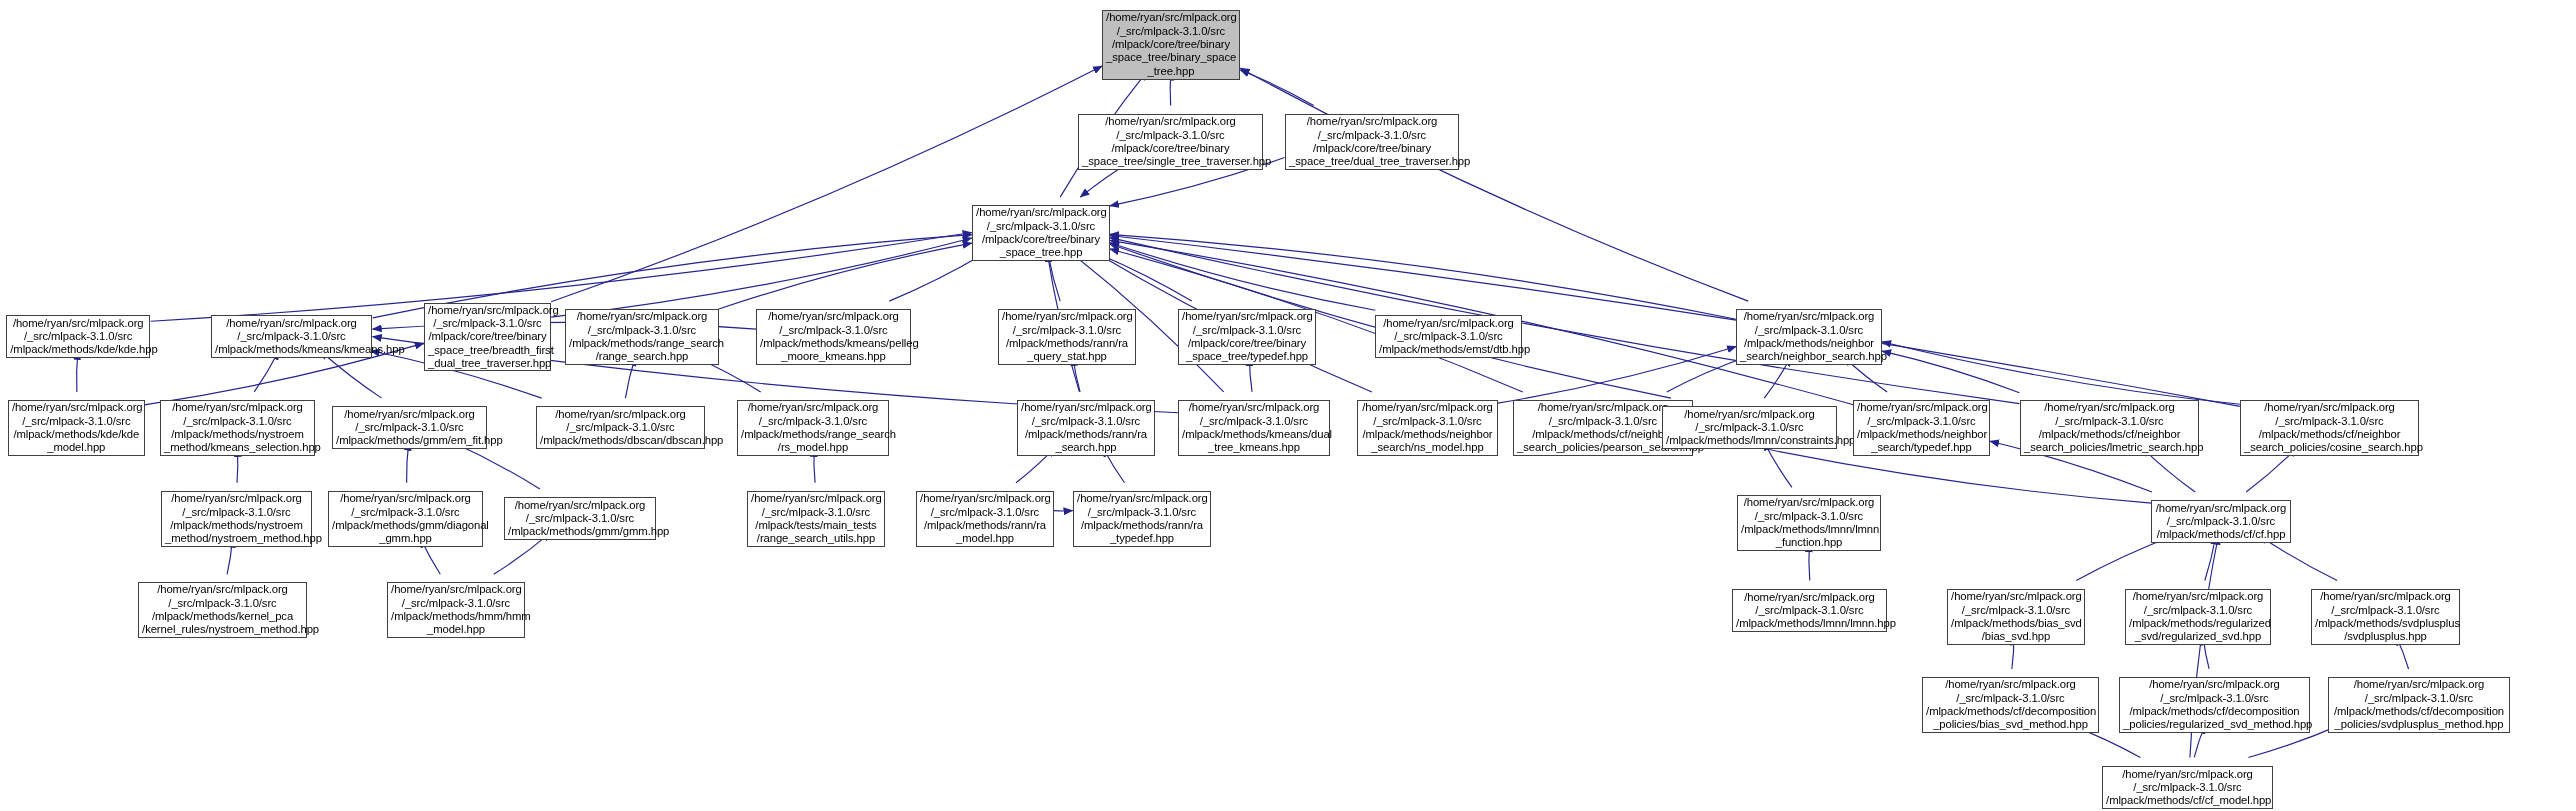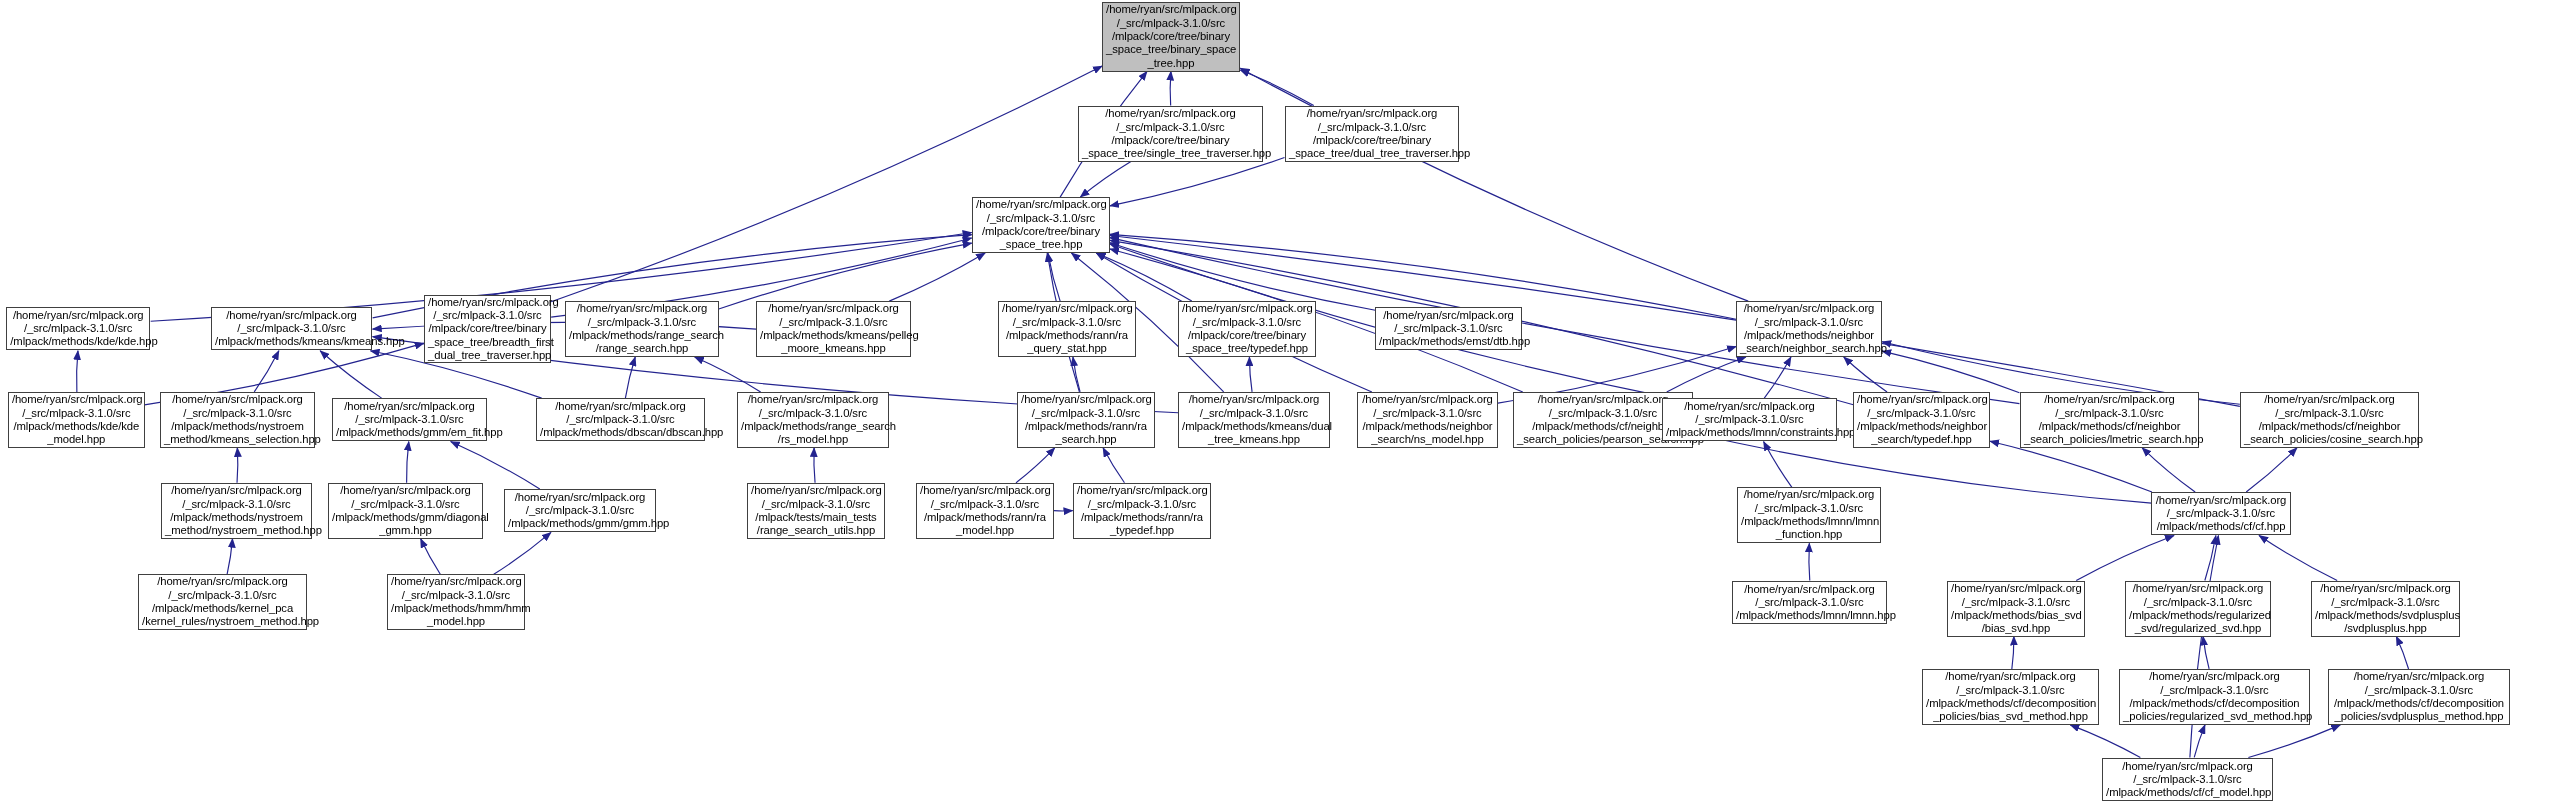--- a/index.html
+++ b/index.html
@@ -33,20 +33,21 @@
     font-size: 11.3px;
     line-height: 13.3px;
     text-align: center;
     white-space: pre-line;
     display: flex;
     align-items: center;
     justify-content: center;
     padding: 0.8px 3.1px;
     letter-spacing: -0.1px;
     z-index: 2;
+    margin-top: 8px;
   }
   .node.root {
     background: #bfbfbf;
     border-color: #404040;
   }
   .node span {
     display: block;
     width: 100%;
   }
 </style>

